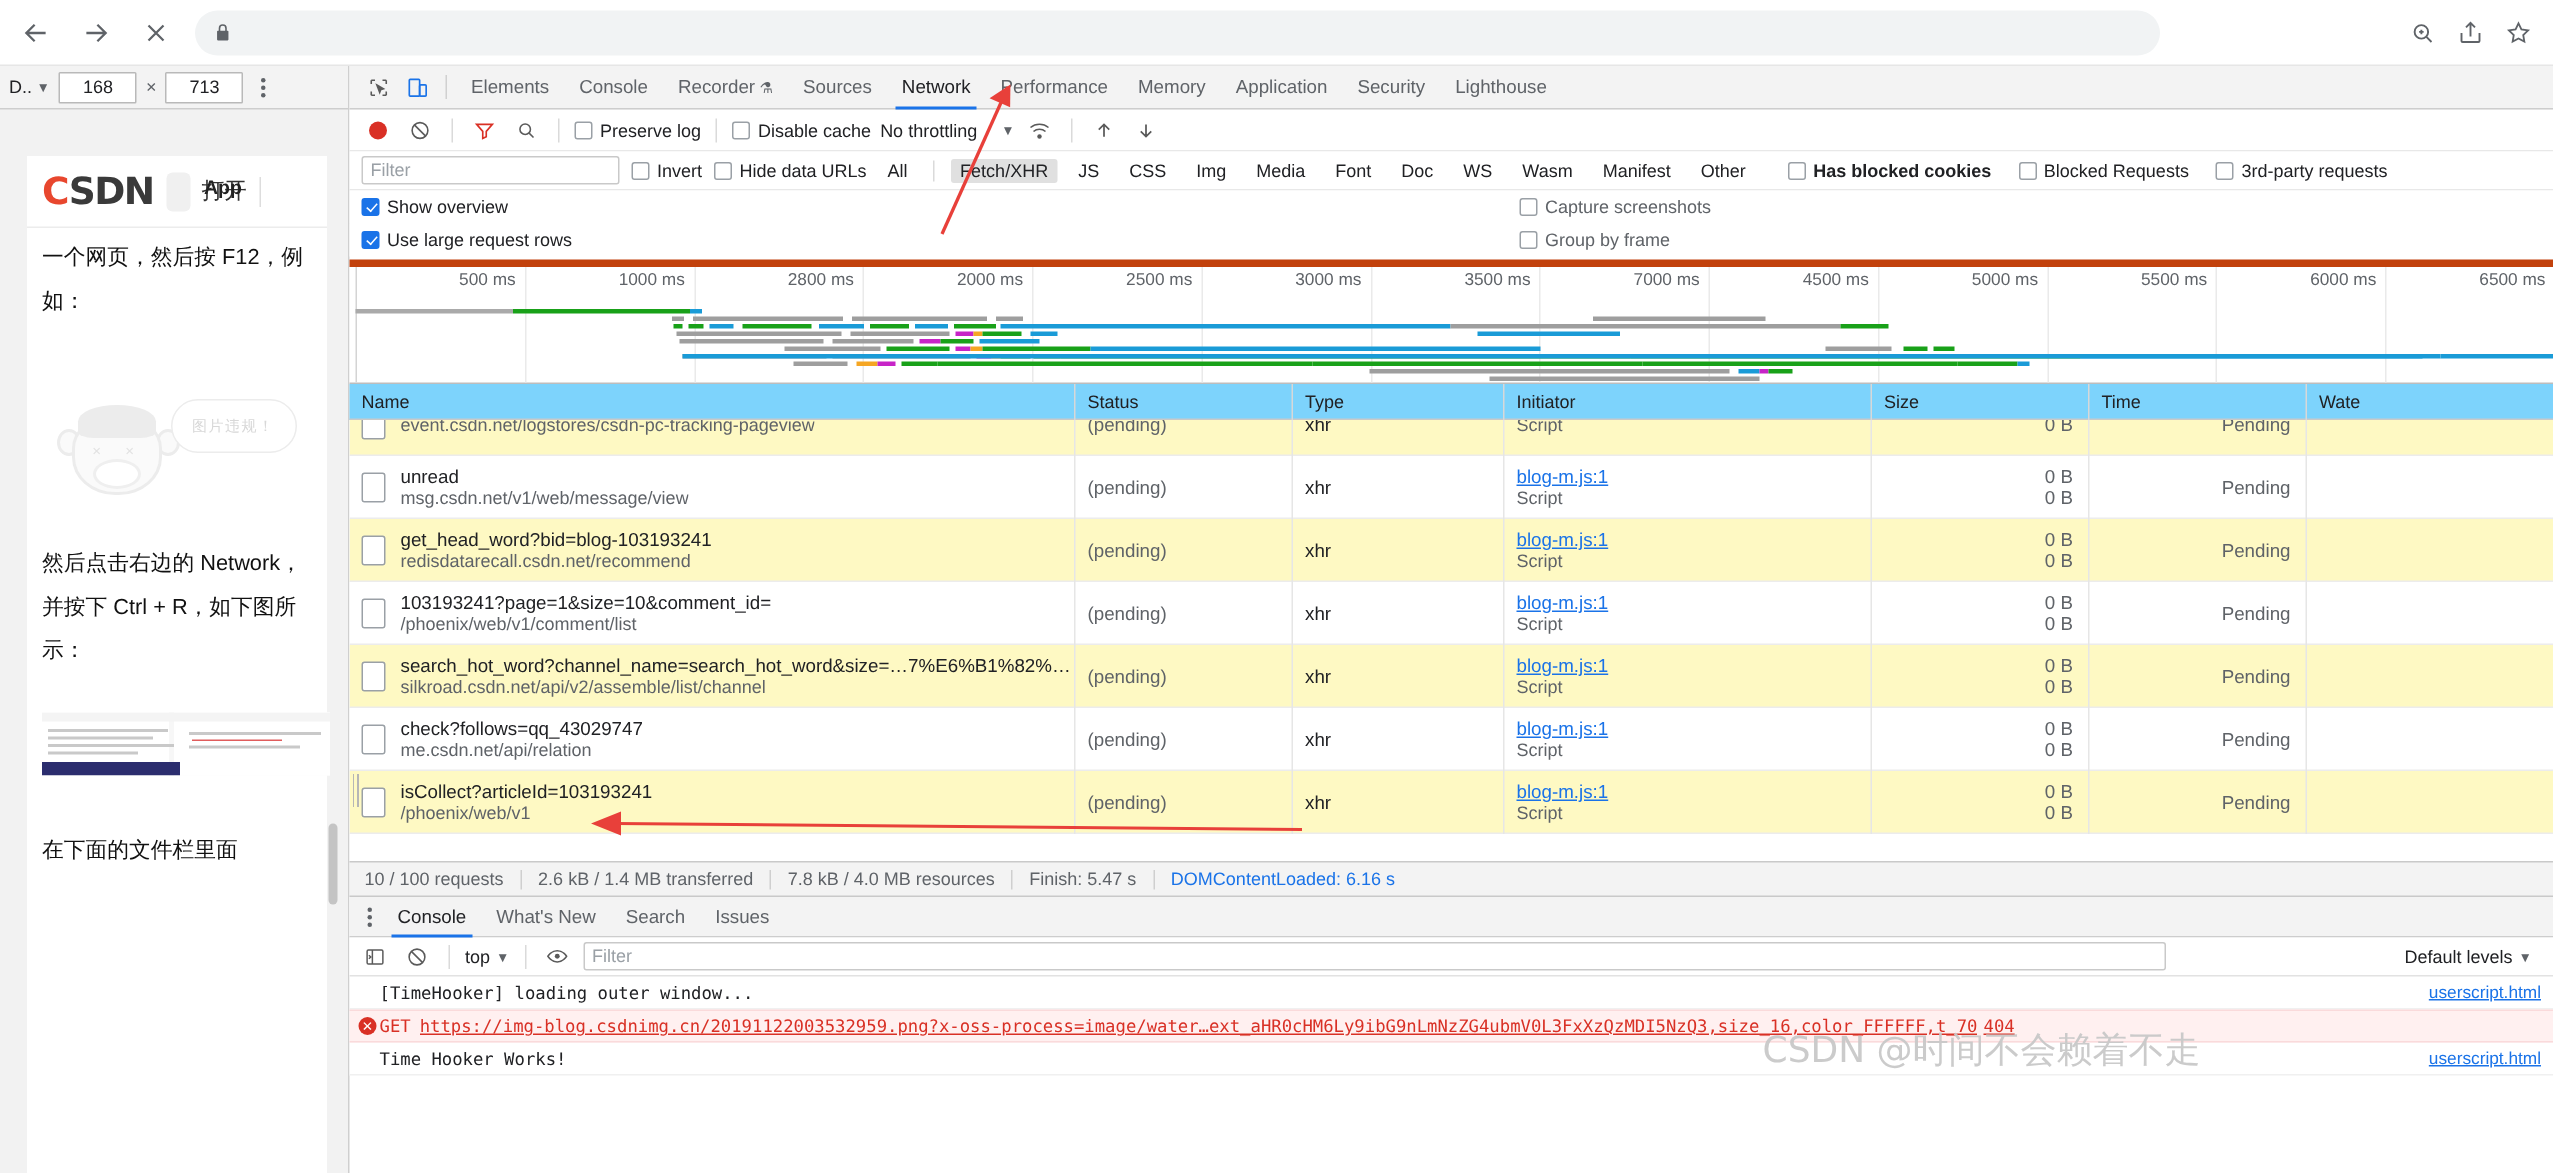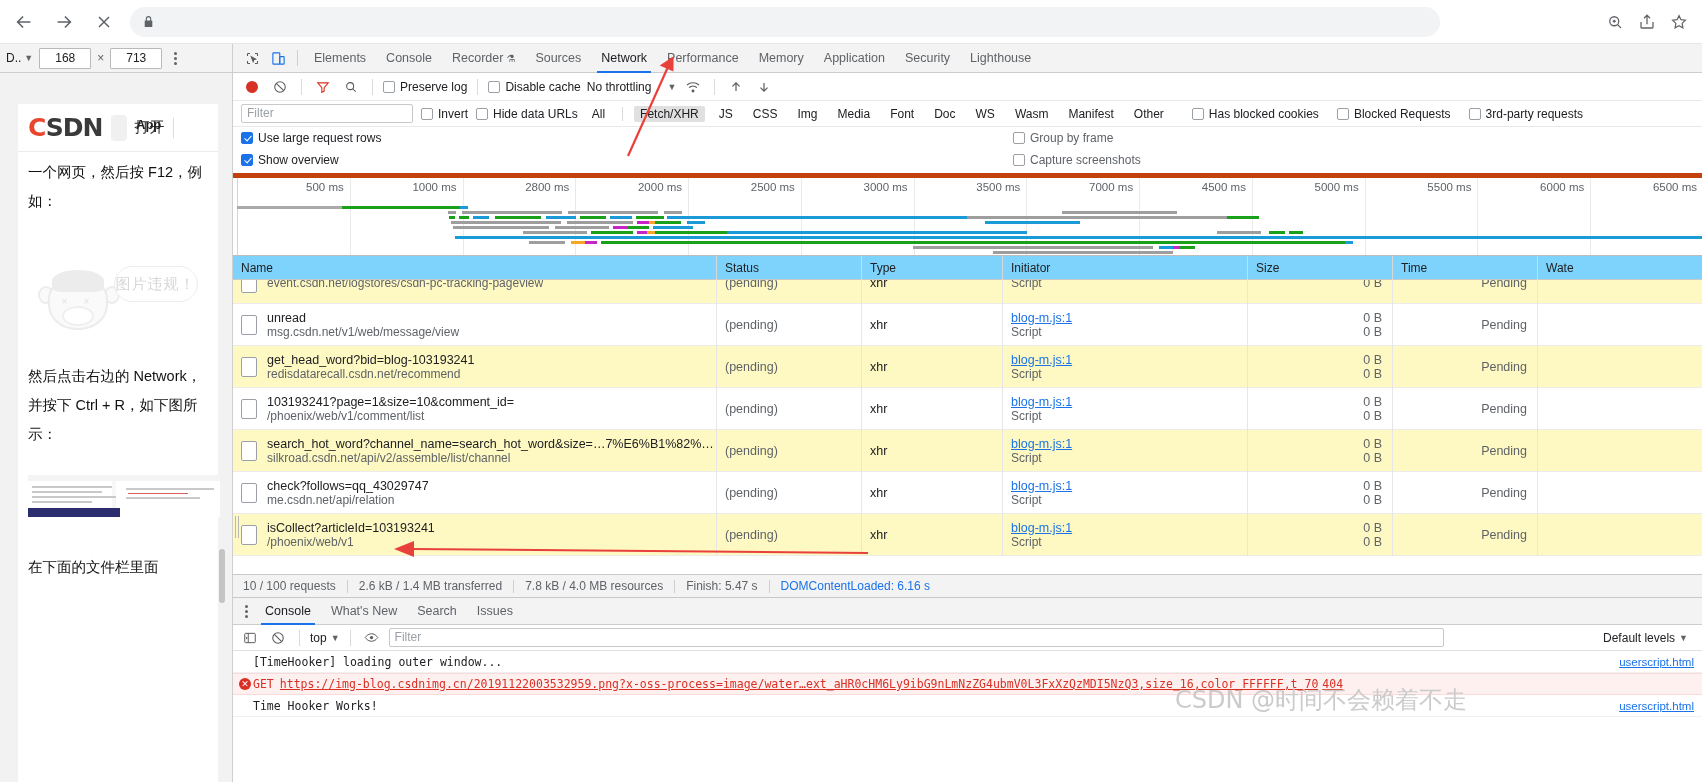--- a/index.html
+++ b/index.html
@@ -76,21 +76,21 @@
   .monkey-ear { position:absolute; top: 24px; width: 16px; height: 18px; border: 2px solid #ececec; border-radius: 50%; background:#fafafa;}
   .monkey-ear.l { left: 2px; } .monkey-ear.r { left: 68px; }
   .monkey-hair { position:absolute; left: 16px; top: 8px; width: 52px; height: 22px; background: #ececec; border-radius: 50% 50% 20% 20%;}
   .monkey-snout { position:absolute; left: 26px; top: 44px; width: 32px; height: 20px; border:2px solid #efefef; border-radius: 50%; background:#fff;}
   .eye { position: absolute; top: 34px; width: 9px; height: 9px; color:#e2e2e2; font-size: 10px;}
   .eye.l { left: 26px; } .eye.r { left: 48px; }
   .bubble {
     position: absolute; left: 78px; top: 4px; width: 84px; height: 36px;
     border: 1.5px solid #ececec; border-radius: 18px; background: #fff;
     display:flex; align-items:center; justify-content:center;
-    font-size: 15px; color: #d8d8d8; letter-spacing: 1px;
+    font-size: 10px; color: #d8d8d8; letter-spacing: 1px;
   }
   .thumb-img {
     margin: 26px 10px 0 10px; height: 42px; width: 192px;
     background:
       linear-gradient(90deg, #ffffff 0 44%, #f7f7f7 44% 46%, #ffffff 46% 100%),
       #fbfbfb;
     border: 0; position: relative; overflow: hidden;
   }
   .thumb-top { position:absolute; left:0; top:0; right:0; height:6px; background:#f4f4f4; }
   .thumb-row { position:absolute; height:2px; background:#c9c9c9; }
@@ -487,55 +487,55 @@
       <span class="type-chip">JS</span>
       <span class="type-chip">CSS</span>
       <span class="type-chip">Img</span>
       <span class="type-chip">Media</span>
       <span class="type-chip">Font</span>
       <span class="type-chip">Doc</span>
       <span class="type-chip">WS</span>
       <span class="type-chip">Wasm</span>
       <span class="type-chip">Manifest</span>
       <span class="type-chip">Other</span>
-      <label class="cb-lbl" style="margin-left:14px;">
+      <label class="cb-lbl" style="margin-left:14px;font-weight:bold;">
           <span class="cb"></span>
           <span>Has blocked cookies</span>
         </label>
       <label class="cb-lbl" style="margin-left:10px;">
           <span class="cb"></span>
           <span>Blocked Requests</span>
         </label>
       <label class="cb-lbl" style="margin-left:10px;">
           <span class="cb"></span>
           <span>3rd-party requests</span>
         </label>
     </div>
 
     <div class="opt-row">
       <label class="cb-lbl">
           <span class="cb checked"></span>
+          <span>Show overview</span>
+        </label>
+      <span class="opt-center">
+        <label class="cb-lbl">
+            <span class="cb"></span>
+            <span style="color:#5f6368">Capture screenshots</span>
+          </label>
+      </span>
+    </div>
+    <div class="opt-row">
+      <label class="cb-lbl">
+          <span class="cb checked"></span>
           <span>Use large request rows</span>
         </label>
       <span class="opt-center">
         <label class="cb-lbl">
             <span class="cb"></span>
             <span style="color:#5f6368">Group by frame</span>
-          </label>
-      </span>
-    </div>
-    <div class="opt-row">
-      <label class="cb-lbl">
-          <span class="cb checked"></span>
-          <span>Show overview</span>
-        </label>
-      <span class="opt-center">
-        <label class="cb-lbl">
-            <span class="cb"></span>
-            <span style="color:#5f6368">Capture screenshots</span>
           </label>
       </span>
     </div>
 
     <div class="overview">
       <div class="ov-left-edge"></div>
       <div id="ov-ticks">
           <div class="ov-tick" style="left: 116.769px;"></div>
           <div class="ov-tick-label" style="left: 116.769px;">500 ms</div>
           <div class="ov-tick" style="left: 229.538px;"></div>

